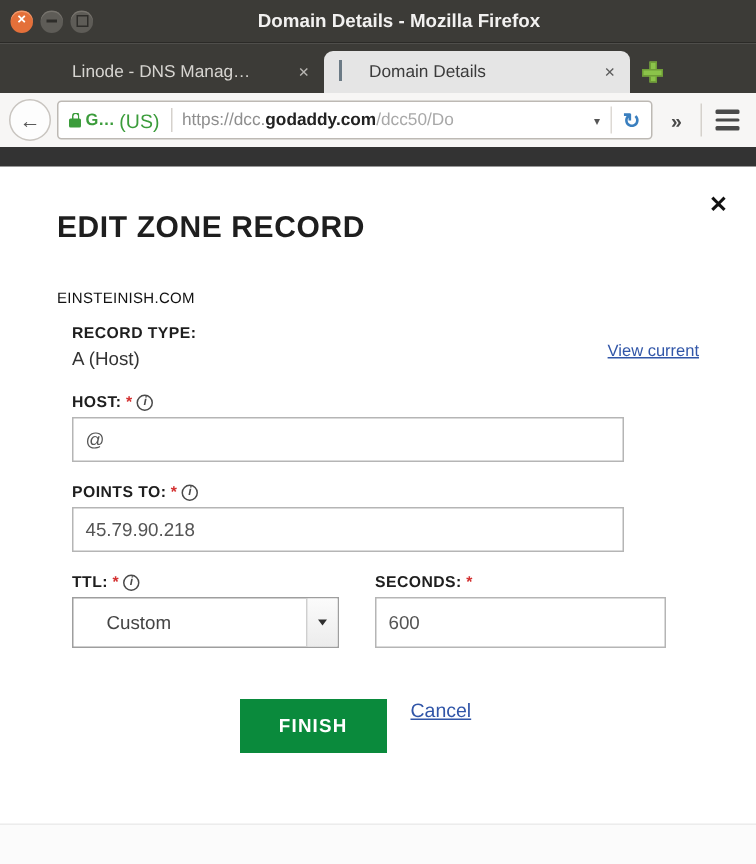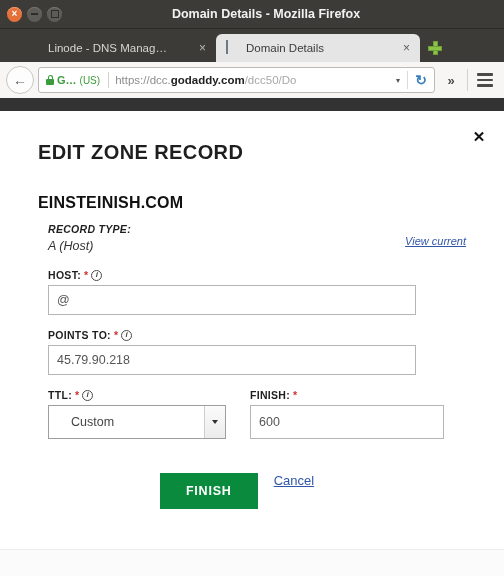--- a/index.html
+++ b/index.html
@@ -78,21 +78,21 @@
   }
   .urlbox{
     flex:1;height:24px;background:#fff;border:1px solid #bdb9b4;border-radius:3px;
     display:flex;align-items:center;font-size:11.5px;overflow:hidden;
   }
   .ident{display:flex;align-items:center;gap:3px;padding:0 6px 0 7px;height:100%;}
   .lock{width:8px;height:10px;position:relative;flex:0 0 8px;}
   .lock .body{position:absolute;bottom:0;width:8px;height:6px;background:#3b9c3b;border-radius:1px;}
   .lock .shk{position:absolute;top:0;left:1.5px;width:5px;height:5px;border:1.5px solid #3b9c3b;border-bottom:none;border-radius:3px 3px 0 0;box-sizing:border-box;}
   .ident .org{color:#3b9c3b;font-weight:bold;font-size:11px;}
-  .ident .cc{color:#3b9c3b;font-size:10px;}
+  .ident .cc{color:#3b9c3b;font-size:13px;}
   .usep{width:1px;height:16px;background:#d5d1cc;margin:0 6px 0 2px;}
   .urltext{flex:1;white-space:nowrap;overflow:hidden;color:#8e8e8e;}
   .urltext .host{color:#222;font-weight:bold;}
   .urltext .scheme{color:#8e8e8e;}
   .urltext .path{color:#a8a8a8;}
   .ucaret{color:#555;font-size:8px;padding:0 7px;}
   .usep2{width:1px;height:18px;background:#ddd9d4;}
   .reload{width:26px;display:flex;align-items:center;justify-content:center;color:#3a7fbf;font-size:14px;font-weight:bold;}
   .chev{width:24px;display:flex;align-items:center;justify-content:center;color:#4a4a4a;font-size:13px;font-weight:bold;}
   .navdiv{width:1px;height:22px;background:#d5d1cc;}
@@ -107,23 +107,23 @@
   .closex{
     position:absolute;top:17px;right:17px;width:16px;height:16px;
     display:flex;align-items:center;justify-content:center;
     color:#111;font-size:15px;line-height:1;font-weight:bold;
   }
   .mbody{padding:30px 38px 0 38px;}
   h1.mtitle{
     margin:0 0 30px 0;font-size:20px;font-weight:bold;color:#1e1e1e;
     letter-spacing:.4px;
   }
-  .domain{font-size:16px;font-weight:bold;color:#111;margin-bottom:11px;letter-spacing:.2px;}
-
-  .rtrow{display:flex;align-items:flex-start;justify-content:space-between;margin-bottom:16px;font-style:italic;}
+  .domain{font-size:10px;font-weight:normal;color:#111;margin-bottom:11px;letter-spacing:.2px;}
+
+  .rtrow{display:flex;align-items:flex-start;justify-content:space-between;margin-bottom:16px;}
   .rtblock{padding-left:10px;}
   .flabel{
     font-size:10.5px;font-weight:bold;color:#1e1e1e;letter-spacing:.3px;
     display:flex;align-items:center;gap:3px;margin-bottom:4px;
   }
   .req{color:#d32f2f;font-weight:bold;}
   .infoi{
     width:11px;height:11px;border:1px solid #4a4a4a;border-radius:50%;
     display:inline-flex;align-items:center;justify-content:center;
     font-size:8px;font-style:italic;color:#4a4a4a;font-weight:bold;
@@ -287,21 +287,21 @@
             </div>
             <div class="selwrap">
               <span class="selval">Custom</span>
               <span class="selarrowbox">
                   <i class="selarrow"></i>
                 </span>
             </div>
           </div>
           <div class="col-sec">
             <div class="flabel">
-              <span>FINISH:</span>
+              <span>SECONDS:</span>
               <span class="req">*</span>
             </div>
             <div class="inp inp-sec">600</div>
           </div>
         </div>
 
         <div class="actions">
           <button class="finish">FINISH</button>
           <span class="cancel">Cancel</span>
         </div>

